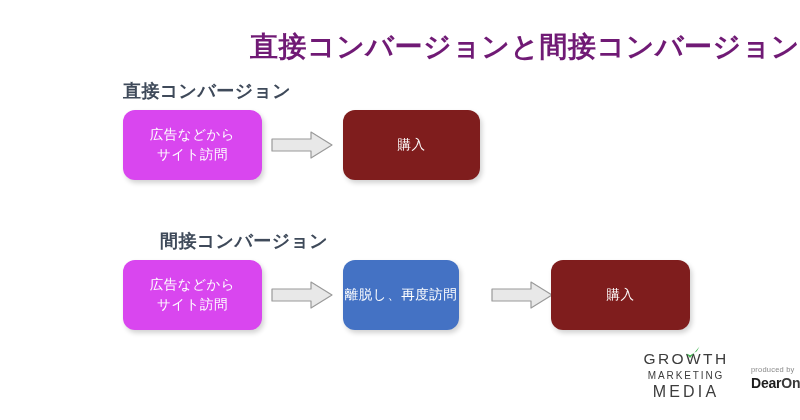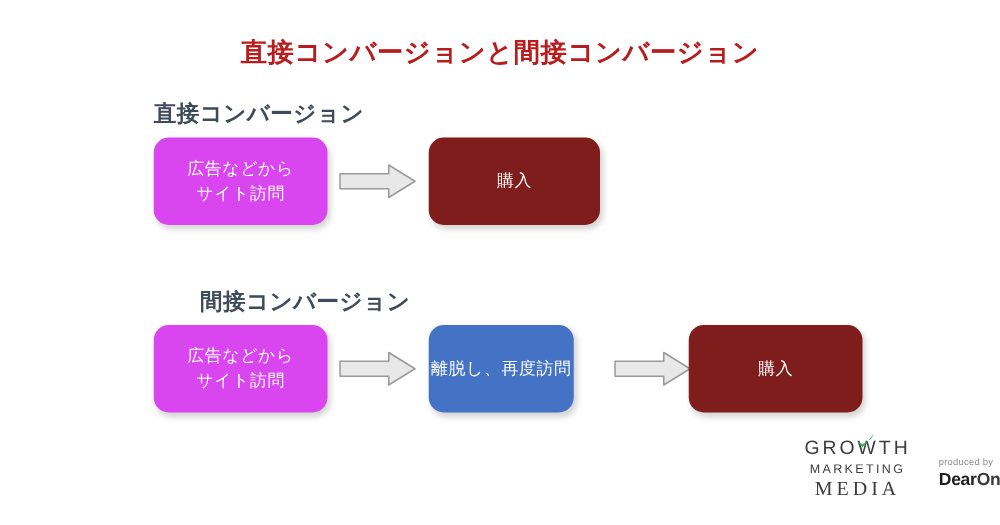--- a/index.html
+++ b/index.html
@@ -16,24 +16,24 @@
     overflow: hidden;
     color: #4a4a4a;
   }
 
   
   .page-title {
     position: absolute;
     top: 28px;
     left: 0;
     width: 800px;
-    text-align: center;
-    font-size: 21px;
+    text-align: right;
+    font-size: 28px;
     font-weight: bold;
-    color: #b91c1c;
+    color: #701a75;
     letter-spacing: 0.5px;
   }
 
   
   .section-label {
     position: absolute;
     font-size: 18px;
     font-weight: bold;
     color: #3f4a5a;
     letter-spacing: 0.4px;
@@ -114,21 +114,20 @@
     font-size: 10px;
     letter-spacing: 1.9px;
     color: #3c3c3c;
     line-height: 1.5;
   }
   .gm-media {
     font-size: 16px;
     letter-spacing: 3.2px;
     color: #3c3c3c;
     line-height: 1.15;
-    font-family: Liberation Serif, serif;
   }
   .logo-divider {
     width: 1px;
     height: 42px;
     background: #b9b9b9;
     margin: 0 11px 0 12px;
   }
   .dearone {
     display: flex;
     flex-direction: column;

